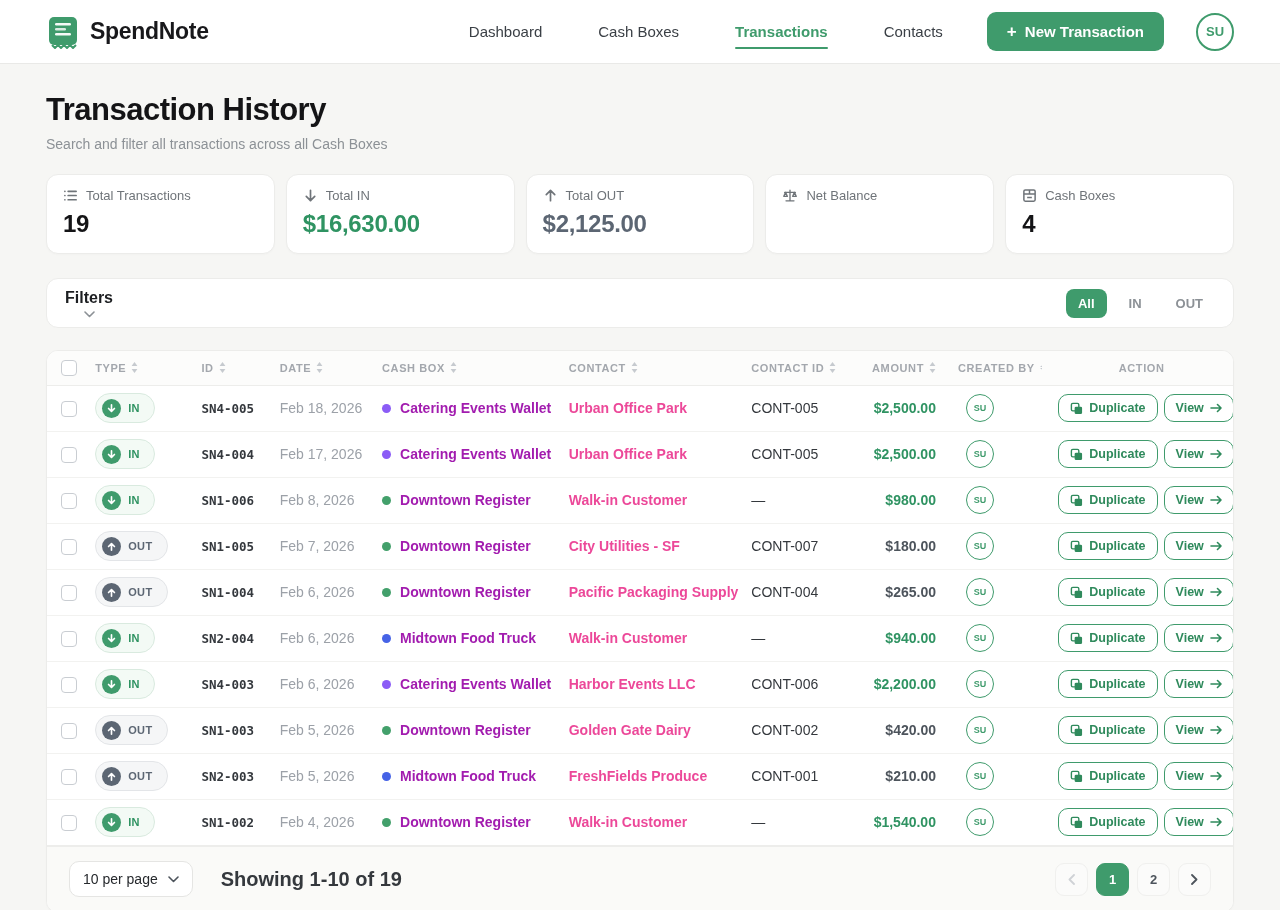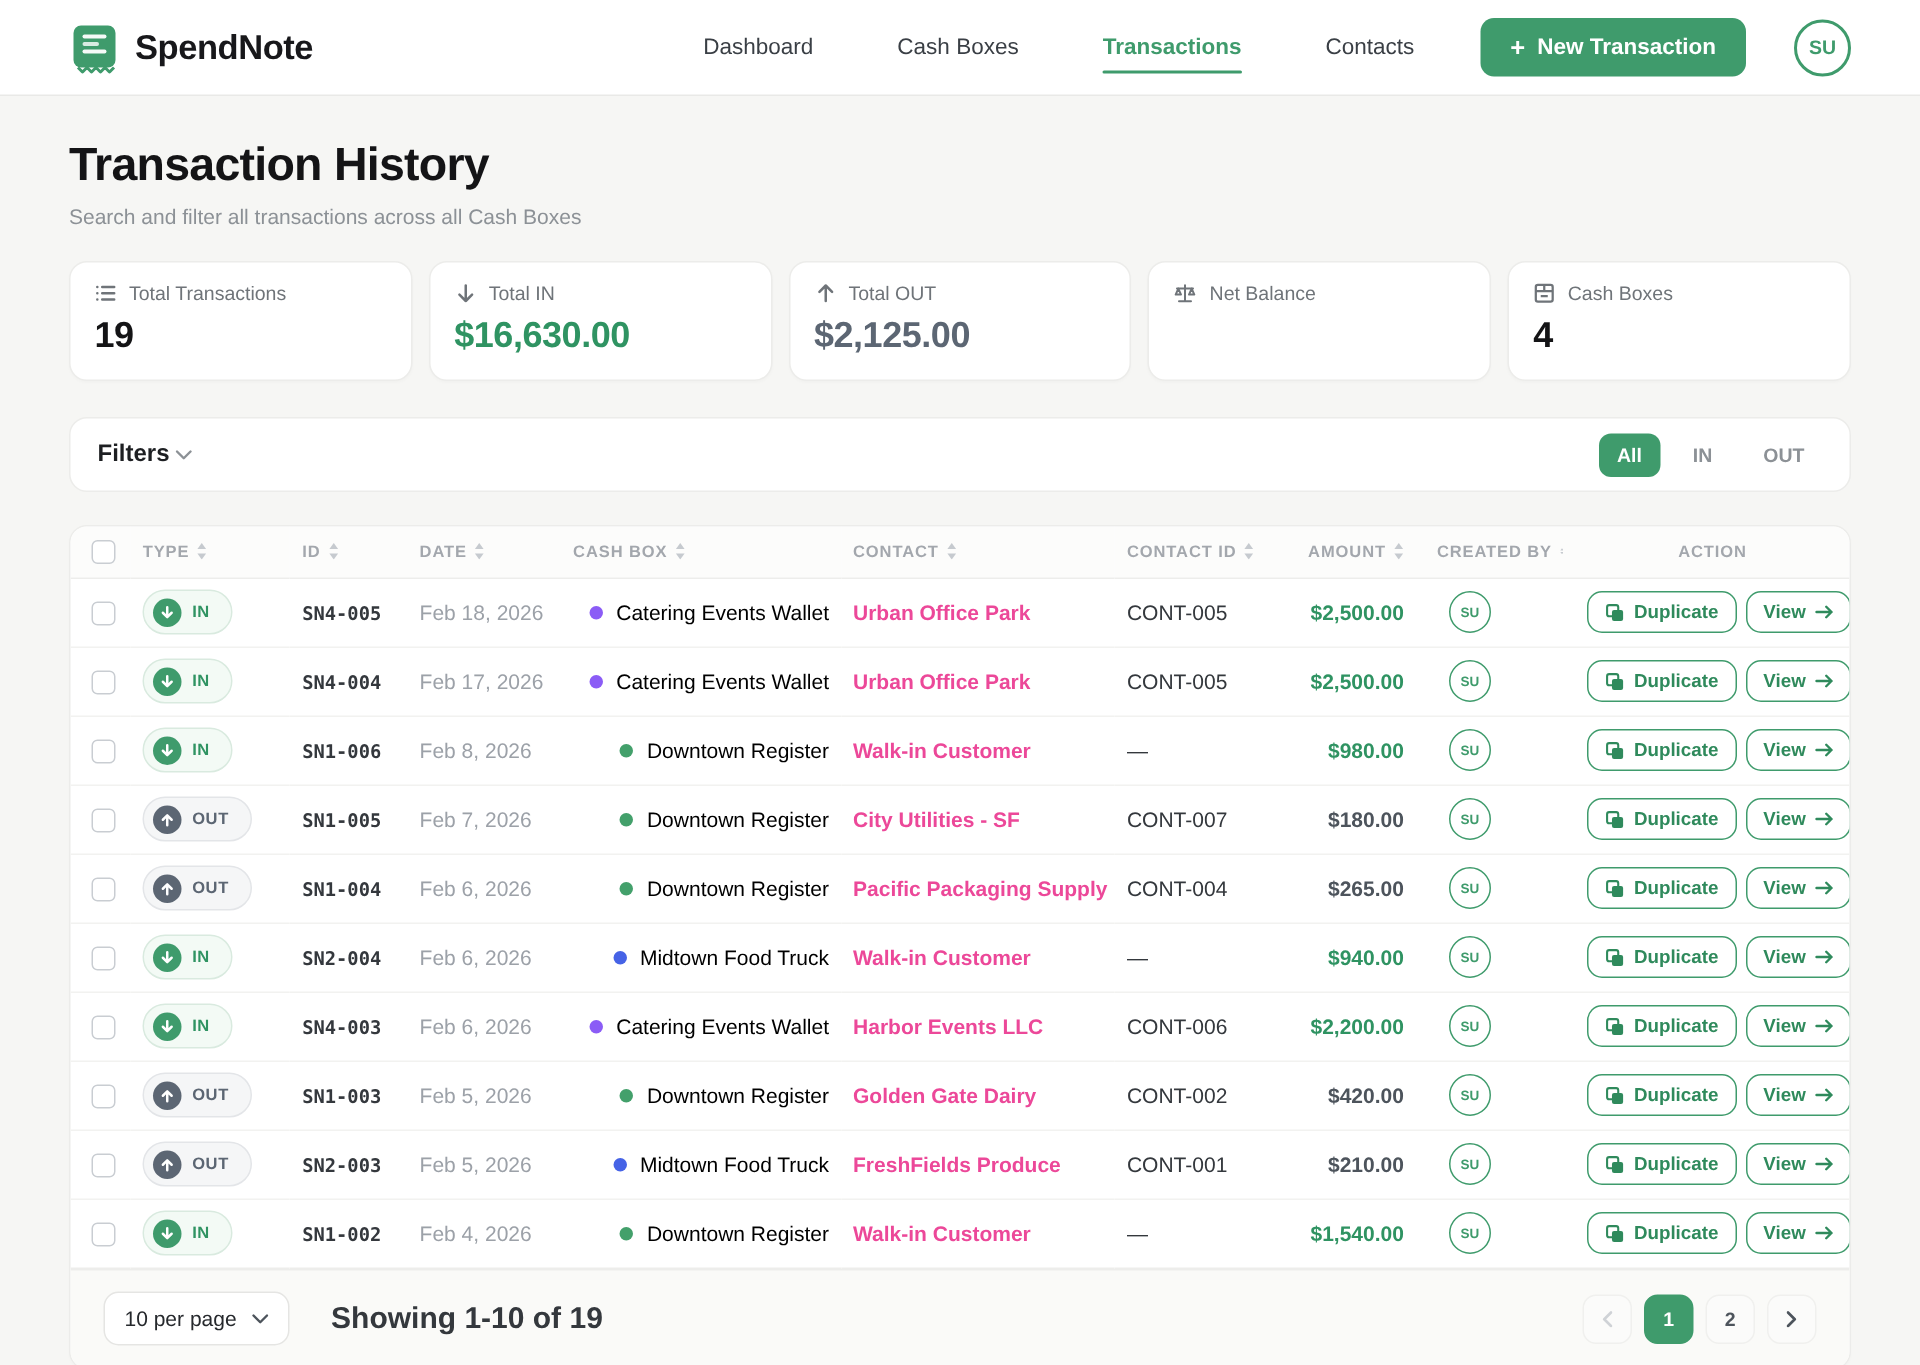--- a/index.html
+++ b/index.html
@@ -46,21 +46,21 @@
   .stat-label svg { flex:none; }
   .stat-value { font-size: 24px; font-weight: bold; margin-top: 7px; letter-spacing:-0.3px; }
   .stat-value.green { color: #2f9362; }
   .stat-value.slate { color: #5c6673; }
   .stat-value.dark { color: #141416; }
   
   .filters-bar {
     margin-top: 24px; background:#fff; border:1px solid #ececea; border-radius:12px;
     height: 50px; display:flex; align-items:center; padding: 0 18px;
   }
-  .filters-toggle { display:flex; align-items:center; gap:4px; cursor:pointer; }
+  .filters-toggle { display:flex; align-items:center; gap:4px; cursor:pointer;flex-direction:column; }
   .filters-label { font-size:16px; font-weight:bold; color:#1d1f22; }
   .filter-tabs { margin-left:auto; display:flex; align-items:center; gap: 10px; }
   .ftab {
     font-family:inherit; font-size:13px; font-weight:bold; color:#8c9196; background:transparent;
     border:none; padding: 7px 12px; border-radius:8px; cursor:pointer;
   }
   .ftab.active { background:#3f9b6c; color:#fff; }
   
   .table-card {
     margin-top: 22px; background:#fff; border:1px solid #ececea; border-radius:12px;
@@ -87,21 +87,21 @@
     display:inline-flex; align-items:center; gap:7px; height:30px; padding: 0 14px 0 6px; border-radius:999px;
     font-size:11px; font-weight:bold; letter-spacing:0.4px;
   }
   .badge .circ { width:19px; height:19px; border-radius:50%; display:flex; align-items:center; justify-content:center; }
   .badge.in { background:#f3faf5; border:1px solid #d9ead f; border:1px solid #d9eadf; color:#2f9362; }
   .badge.in .circ { background:#3f9b6c; }
   .badge.out { background:#f5f6f7; border:1px solid #e3e5e8; color:#5c6673; }
   .badge.out .circ { background:#5c6673; }
   .cell-id { font-family:"DejaVu Sans Mono", monospace; font-size:12.5px; color:#34383d; font-weight:bold; }
   .cell-date { color:#9ca1a8; }
-  .cell-box { display:flex; align-items:center; gap:9px; font-weight:normal; color:#000000;justify-content:flex-end; }
+  .cell-box { display:flex; align-items:center; gap:9px; font-weight:bold; color:#a21caf; }
   .dot { width:9px; height:9px; border-radius:50%; flex:none; }
   .cell-contact { font-weight:bold; color:#ec4899; }
   .cell-cid { color:#34383d; }
   .c-amount { text-align:right; font-weight:bold; }
   .c-amount.in { color:#2f9362; }
   .c-amount.out { color:#4d545c; }
   .avatar-sm {
     width:28px; height:28px; border-radius:50%; border:1.5px solid #3f9b6c; background:#fff;
     color:#3f9b6c; font-size:9px; font-weight:bold; display:inline-flex; align-items:center; justify-content:center;
     margin-left: 14px;

